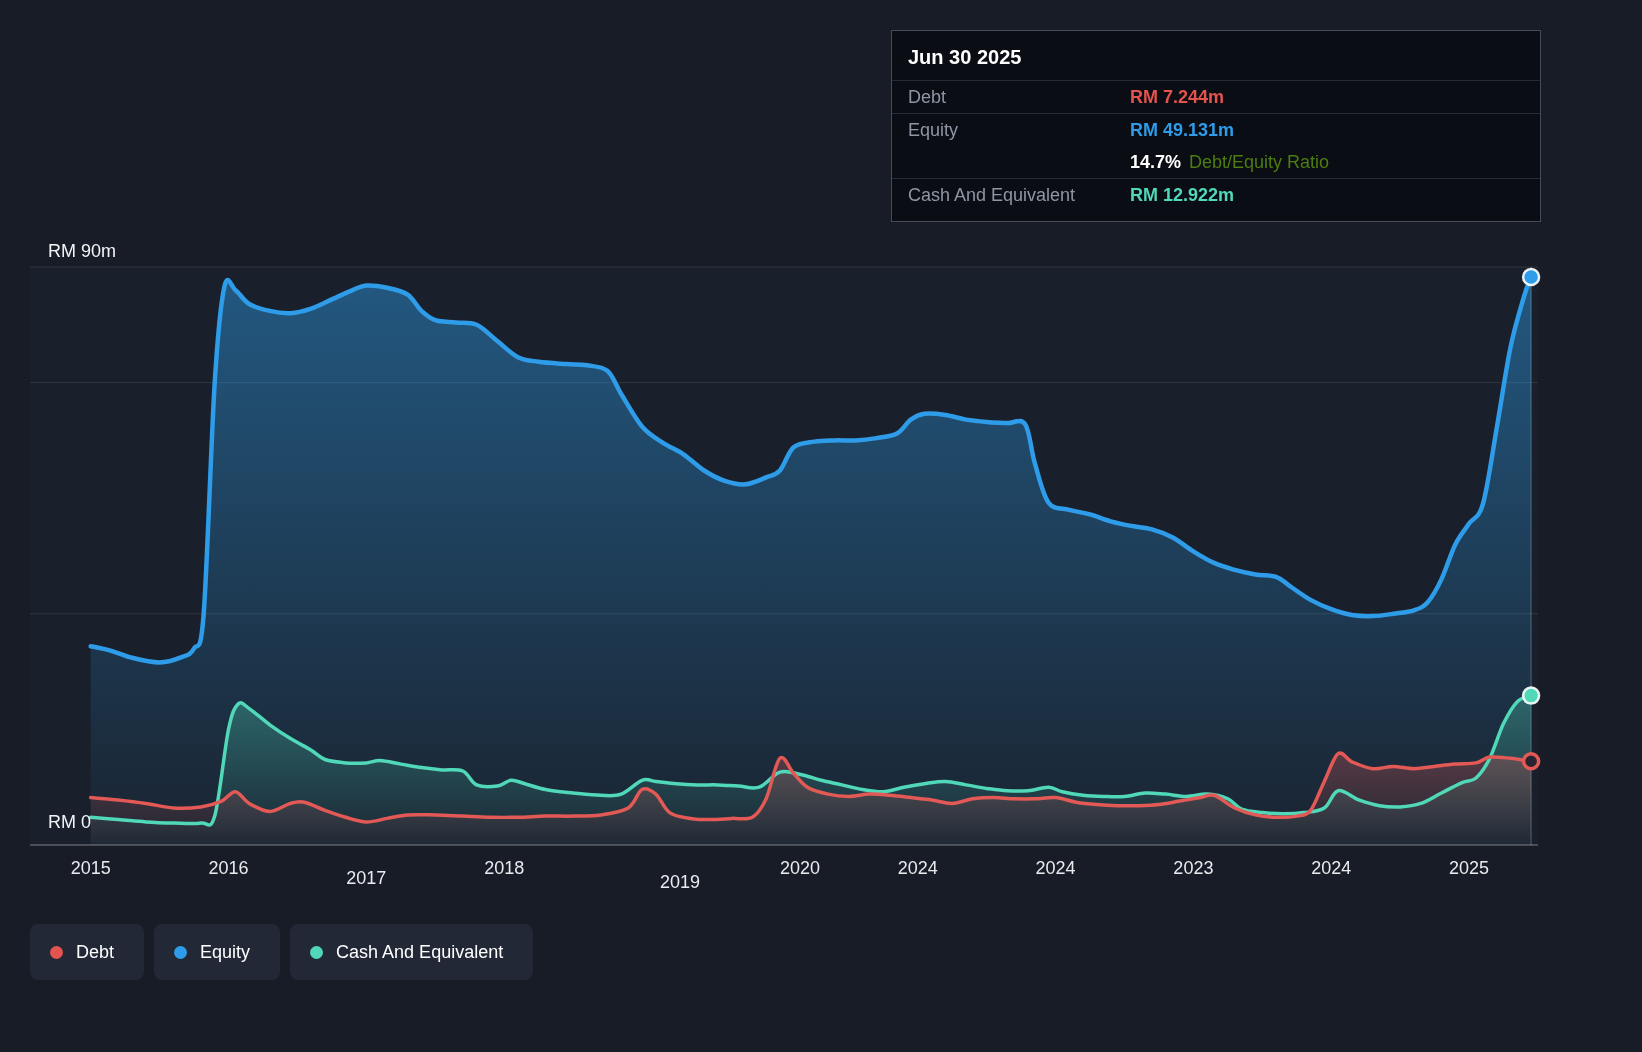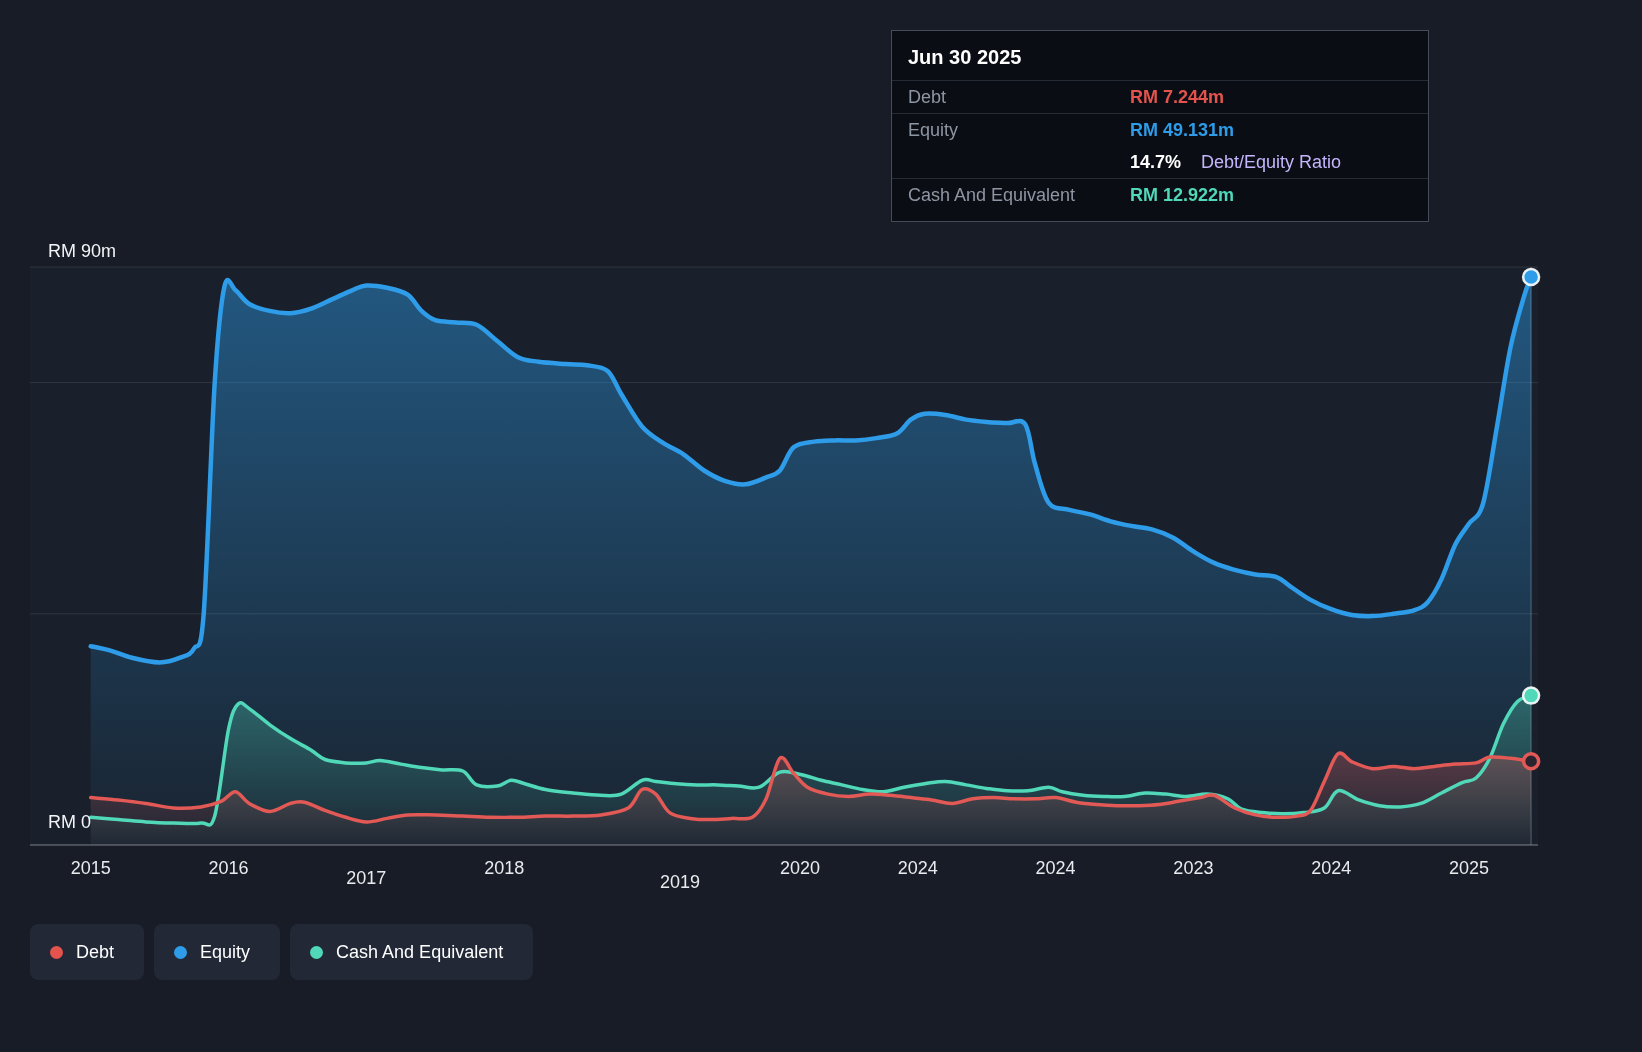--- a/index.html
+++ b/index.html
@@ -10,30 +10,30 @@
   }
   
   #chart-svg{position:absolute;left:0;top:0;}
   .y-label{position:absolute;left:48px;font-size:18px;color:#f2f4f7;}
   #y-label-top{top:241px;}
   #y-label-zero{top:812px;}
   #x-axis{position:absolute;left:0;top:858px;width:1598px;height:30px;}
   .x-label{position:absolute;top:0;transform:translateX(-50%);font-size:18px;color:#e9ebee;}
   
   .tooltip{
-    position:absolute;left:891px;top:30px;width:538px;box-sizing:border-box;
+    position:absolute;left:891px;top:30px;width:650px;box-sizing:border-box;
     background:#0a0d13;border:1px solid #454b57;padding-bottom:10px;
   }
   .tt-title{font-size:20px;font-weight:700;color:#fff;padding:15px 16px 11px;border-bottom:1px solid #262c36;}
   .tt-row{display:flex;align-items:center;height:32px;padding:0 16px;font-size:18px;}
   .tt-row.bordered{border-bottom:1px solid #262c36;}
   .tt-label{width:222px;flex:0 0 222px;color:#8f96a3;}
   .tt-value{font-weight:700;}
   .tt-value b{color:#fff;font-weight:700;}
-  .tt-ratio-label{color:#c4b5fd;font-weight:400;margin-left:20px;}
+  .tt-ratio-label{color:#4d7c0f;font-weight:400;margin-left:8px;}
   
   .legend{position:absolute;left:30px;top:924px;display:flex;gap:10px;}
   .legend-pill{
     display:flex;align-items:center;gap:13px;height:56px;padding:0 30px 0 20px;
     background:#222836;border-radius:8px;font-size:18px;color:#fff;cursor:pointer;
   }
   .legend-dot{width:13px;height:13px;border-radius:50%;flex:0 0 13px;}
 </style>
 </head>
 <body>

